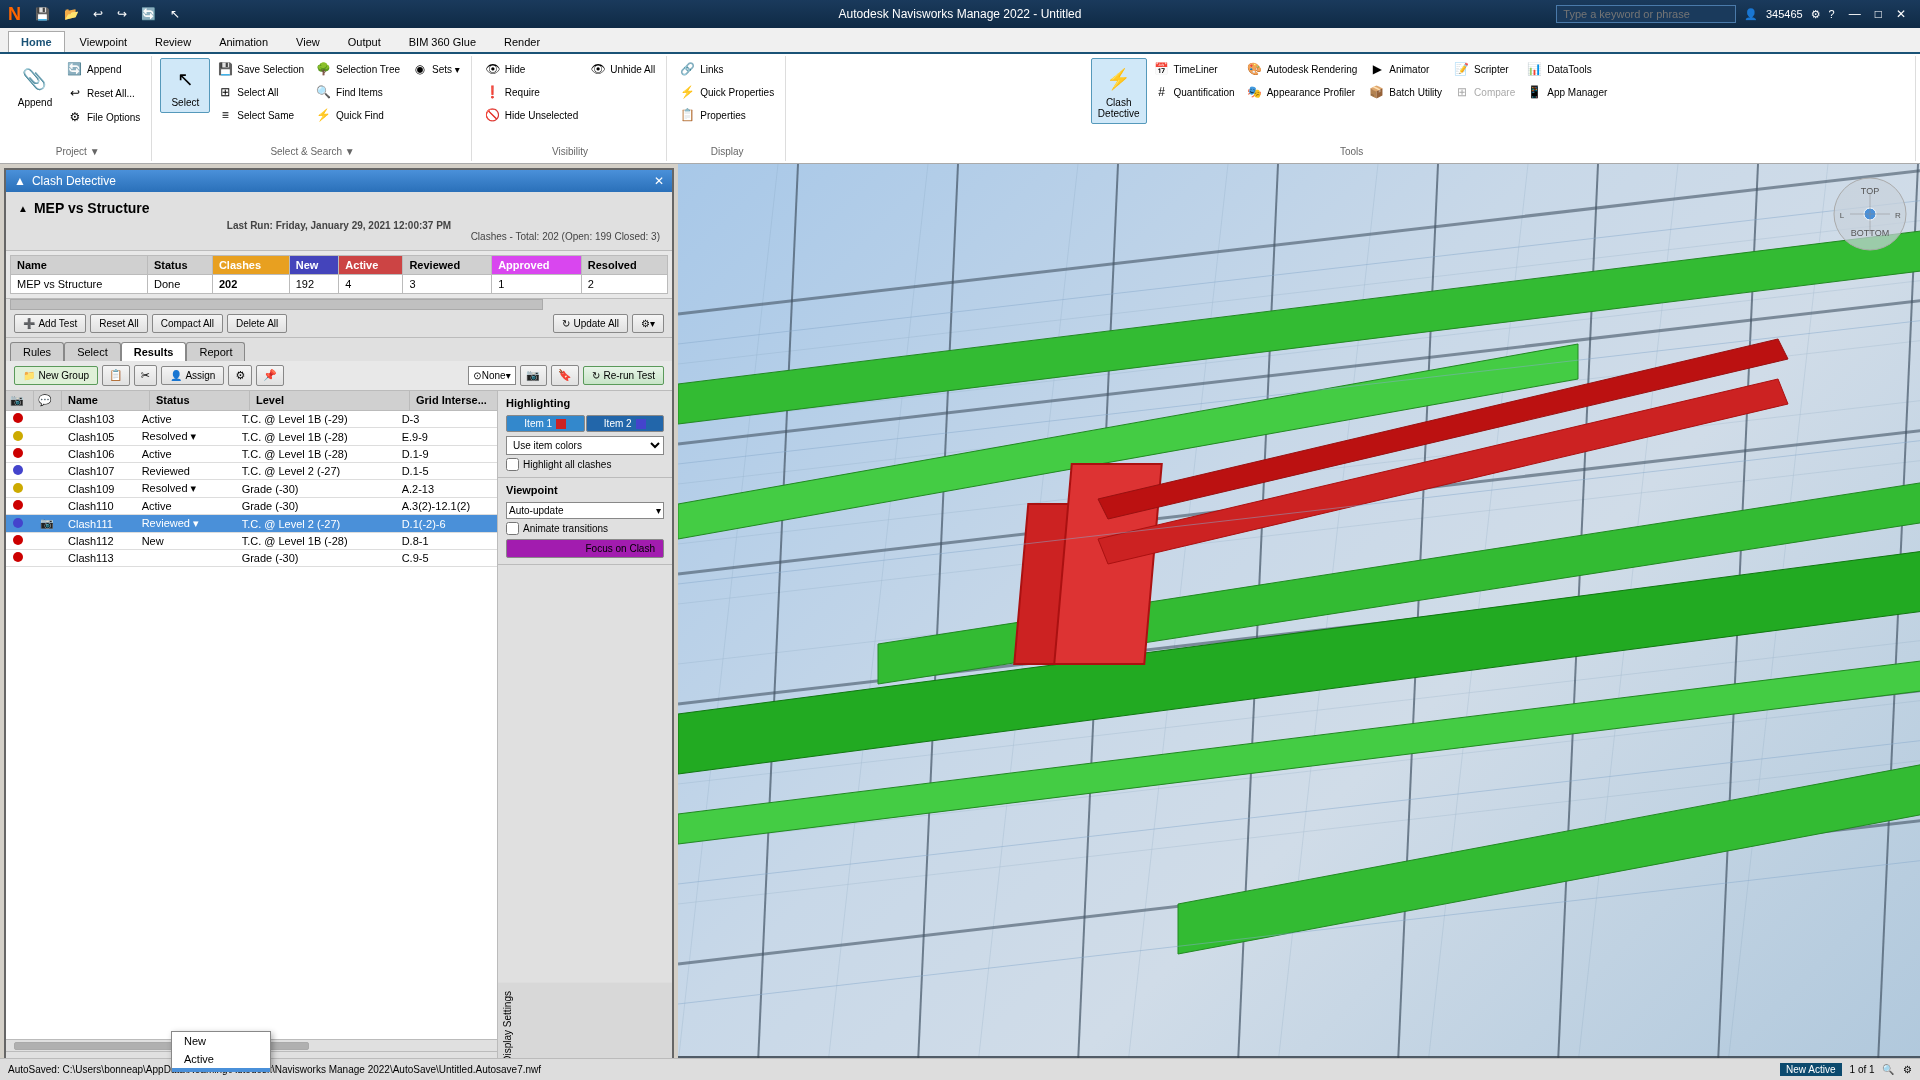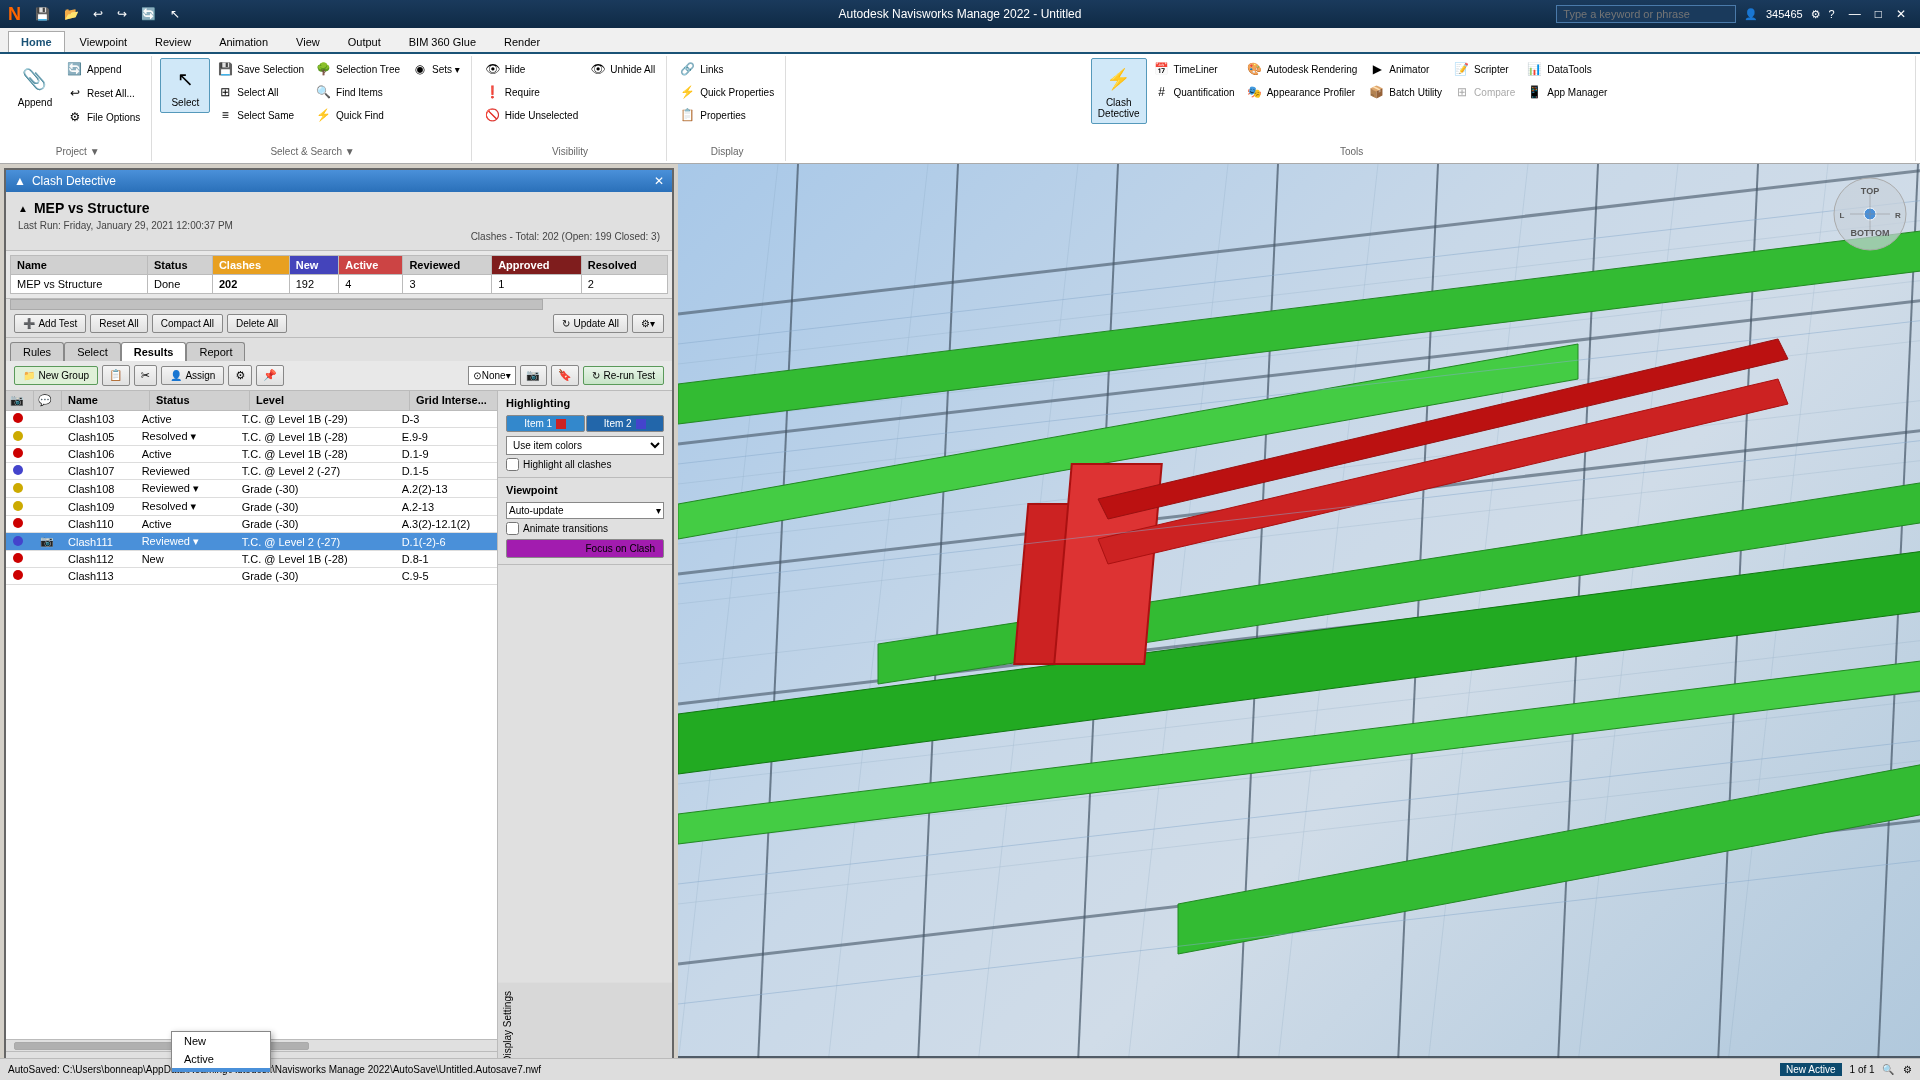--- a/index.html
+++ b/index.html
@@ -85,21 +85,21 @@
     .highlight-btn { display: flex; align-items: center; gap: 4px; border: 1px solid #888; padding: 2px 6px; background: #3388cc; color: white; cursor: pointer; font-size: 10px; border-radius: 2px; flex: 1; justify-content: center; }
     .highlight-btn2 { display: flex; align-items: center; gap: 4px; border: 1px solid #888; padding: 2px 6px; background: #2266aa; color: white; cursor: pointer; font-size: 10px; border-radius: 2px; flex: 1; justify-content: center; }
     .highlight-row { display: flex; gap: 1px; margin-bottom: 4px; }
     .color-select { border: 1px solid #888; background: white; padding: 2px; font-size: 10px; width: 100%; cursor: pointer; }
     .checkbox-row { display: flex; align-items: center; gap: 4px; margin-top: 3px; font-size: 10px; }
     .iso-btn { border: 1px solid #888; background: linear-gradient(to bottom, #f5f5f5, #e0e0e0); padding: 2px 8px; cursor: pointer; font-size: 10px; border-radius: 2px; }
     .viewport-select { border: 1px solid #888; background: white; padding: 2px; font-size: 10px; width: 100%; cursor: pointer; display: flex; align-items: center; justify-content: space-between; }
     .focus-btn { background: #a21caf; border: 1px solid #888; padding: 3px 8px; cursor: pointer; font-size: 10px; width: 100%; text-align: right; margin-top: 4px; border-radius: 2px; }
 
     
-    .viewport { flex: 1; background: #2a3a4a; position: relative; overflow: hidden; font-weight: bold; }
+    .viewport { flex: 1; background: #2a3a4a; position: relative; overflow: hidden; }
 
     
     .dropdown-menu { position: absolute; background: white; border: 1px solid #888; z-index: 1000; box-shadow: 2px 2px 6px rgba(0,0,0,0.3); font-size: 11px; min-width: 100px; }
     .dropdown-item { padding: 3px 12px; cursor: pointer; }
     .dropdown-item:hover, .dropdown-item.active { background: #4a90d9; color: white; }
 
     
     .items-panel { background: #e0e0e0; padding: 4px 8px; display: flex; align-items: center; gap: 4px; border-top: 1px solid #bbb; font-size: 11px; font-weight: bold; }
 
     
@@ -341,35 +341,35 @@
         <span>Clash Detective</span>
       </div>
       <span style="cursor:pointer;">✕</span>
     </div>
 
     <div class="test-header">
       <div class="test-name">
         <span style="cursor:pointer;font-size:10px;">▲</span>
         <span>MEP vs Structure</span>
       </div>
-      <div class="test-meta" style="text-align:left;">Last Run: Friday, January 29, 2021 12:00:37 PM</div>
+      <div class="test-meta" style="text-align:center;font-weight:bold;">Last Run: Friday, January 29, 2021 12:00:37 PM</div>
       <div class="test-clashes" style="text-align:right;">Clashes - Total: 202 (Open: 199 Closed: 3)</div>
     </div>
 
     <div class="table-wrap">
       <table class="clashes-table">
         <thead>
           <tr>
             <th>Name</th>
             <th>Status</th>
             <th style="background:#e8a020;color:white;">Clashes</th>
             <th style="background:#4444bb;color:white;">New</th>
             <th style="background:#cc4444;color:white;">Active</th>
             <th>Reviewed</th>
-            <th style="background:#7f1d1d;color:white;">Approved</th>
+            <th style="background:#d946ef;color:white;">Approved</th>
             <th>Resolved</th>
           </tr>
         </thead>
         <tbody>
           <tr>
             <td>MEP vs Structure</td>
             <td>Done</td>
             <td style="font-weight:bold;">202</td>
             <td>192</td>
             <td>4</td>
@@ -488,28 +488,20 @@
                 <td style="width:28px;text-align:center;"><span class="status-dot dot-blue"></span></td>
                 <td style="width:28px;"></td>
                 <td>Clash107</td>
                 <td style="width:100px;">Reviewed</td>
                 <td style="width:160px;">T.C. @ Level 2 (-27)</td>
                 <td>D.1-5</td>
               </tr>
               <tr>
                 <td style="width:28px;text-align:center;"><span class="status-dot dot-yellow"></span></td>
                 <td style="width:28px;"></td>
-                <td>Clash108</td>
-                <td style="width:100px;">Reviewed ▾</td>
-                <td style="width:160px;">Grade (-30)</td>
-                <td>A.2(2)-13</td>
-              </tr>
-              <tr>
-                <td style="width:28px;text-align:center;"><span class="status-dot dot-yellow"></span></td>
-                <td style="width:28px;"></td>
                 <td>Clash109</td>
                 <td style="width:100px;">Resolved ▾</td>
                 <td style="width:160px;">Grade (-30)</td>
                 <td>A.2-13</td>
               </tr>
               <tr>
                 <td style="width:28px;text-align:center;"><span class="status-dot dot-red"></span></td>
                 <td style="width:28px;"></td>
                 <td>Clash110</td>
                 <td style="width:100px;">Active</td>

